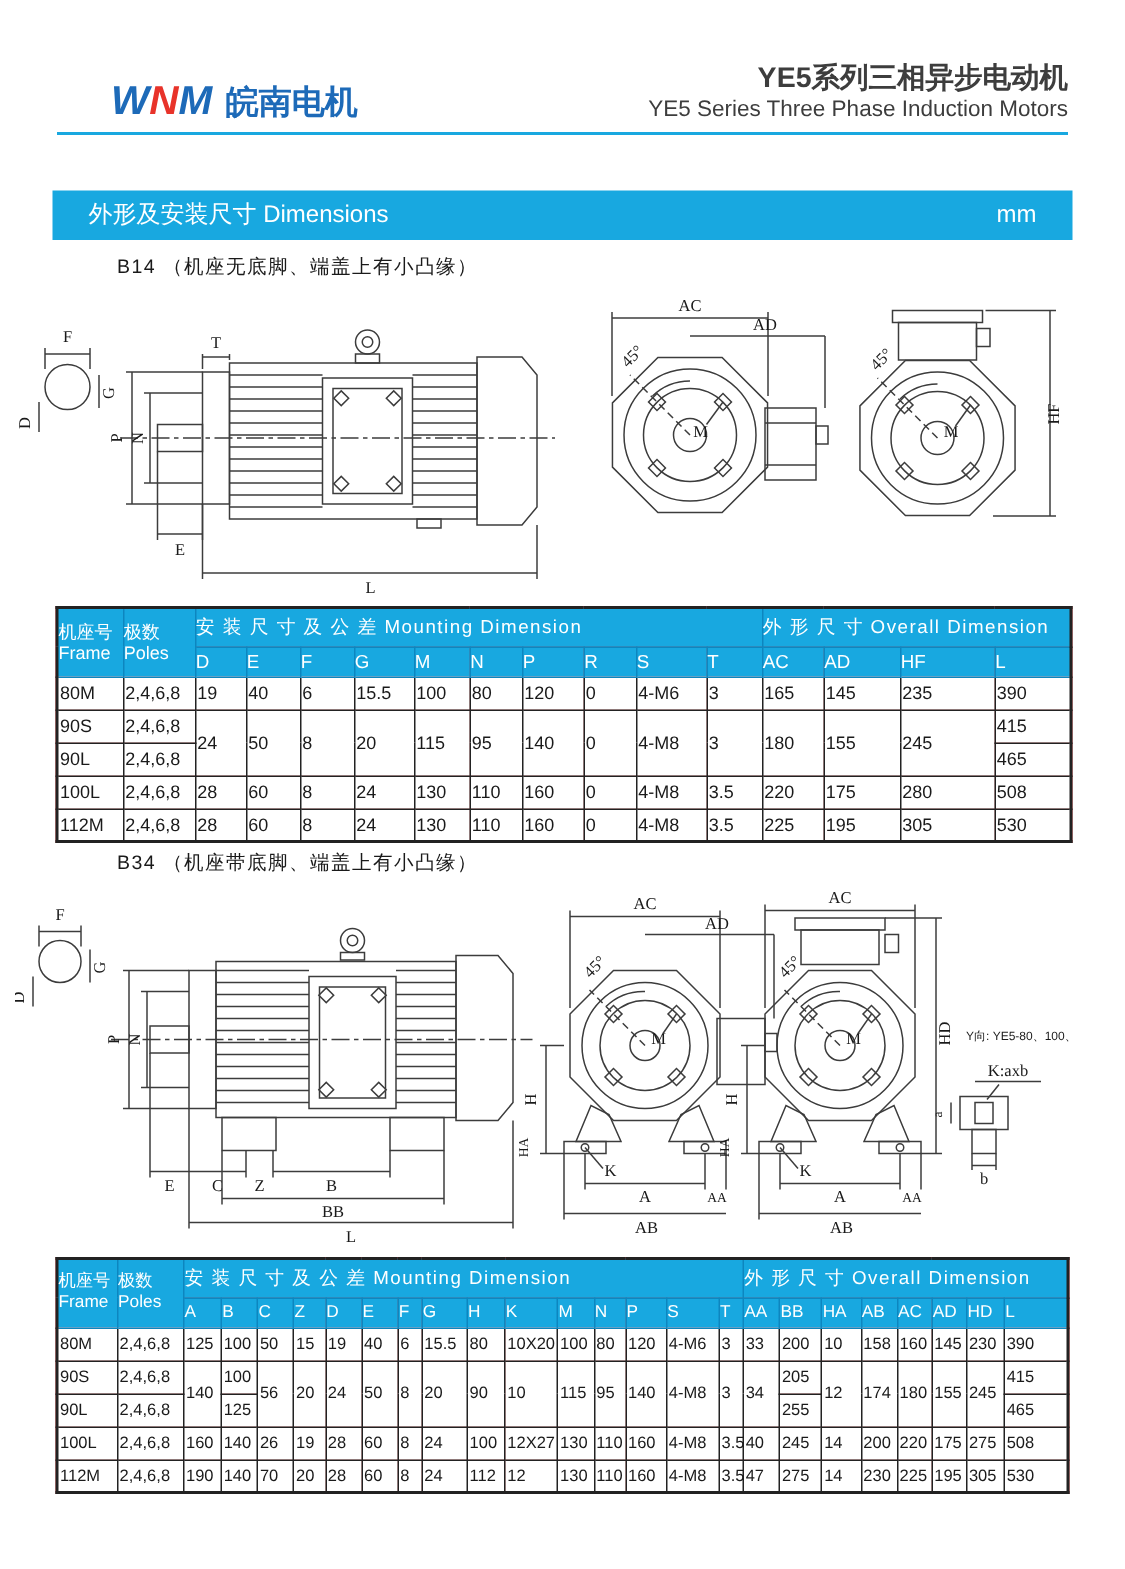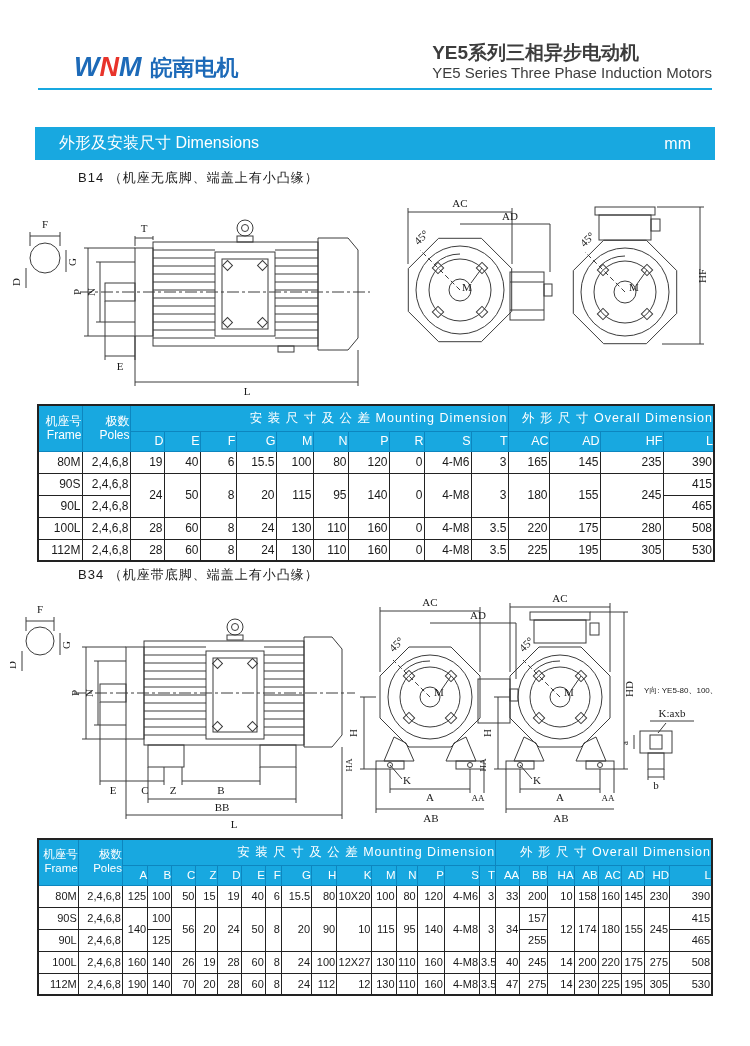--- a/index.html
+++ b/index.html
@@ -8,21 +8,21 @@
   .page{position:relative;width:750px;height:1046px;background:#fff;overflow:hidden}
 
   
   .header{position:absolute;top:42px;left:38px;width:674px}
   .header-row{display:flex;justify-content:space-between;align-items:flex-end}
   .logo{display:flex;align-items:center;gap:9px;padding-left:36px}
   .logo-wnm{font-size:27px;font-weight:bold;font-style:italic;letter-spacing:0px;line-height:1}
   .logo-w,.logo-m{color:#1d6ab8}
   .logo-n{color:#e8332a}
   .logo-cn{font-size:22px;color:#1d6ab8;font-weight:600;line-height:1}
-  .title{text-align:left;color:#3d3d3d}
+  .title{text-align:right;color:#3d3d3d}
   .title-zh{font-size:19px;font-weight:700;line-height:1.15}
   .title-en{font-size:15px;line-height:1.15}
   .header-rule{margin-top:7px;height:2px;background:#18a8e0}
 
   
   .banner{position:absolute;top:127px;left:35px;width:680px;height:33px;background:#18a8e0;color:#fff;
           display:flex;justify-content:space-between;align-items:center;padding:0 24px;font-size:16px}
 
   .section-label{position:absolute;left:78px;font-size:13px;color:#1a1a1a;letter-spacing:1px}
   #b14-label{top:169px}
@@ -35,21 +35,21 @@
   .draw line,.draw path,.draw rect,.draw circle,.draw polygon{stroke:#3c3c3c;stroke-width:1;fill:none}
   .draw text{stroke:none;fill:#1a1a1a;font-family:"Liberation Serif",serif;font-size:11px}
   .draw text.dim2{font-size:9px}
   .draw text.sm{font-size:8px;font-family:"Liberation Sans",sans-serif}
   .cl{stroke-dasharray:12 3 3 3}
   .dsh{stroke-dasharray:5 3}
   .thin{stroke-width:.7}
 
   
   .tbl{position:absolute;left:37px;width:676px;border-collapse:collapse;table-layout:fixed;
-       text-align:right;color:#1a1a1a;border:2px solid #222;background:#ef4444}
+       text-align:left;color:#1a1a1a;border:2px solid #222;background:#ef4444}
   #table1{top:404px;font-size:12px}
   #table2{top:838px;font-size:11px}
   .tbl th{background:#18a8e0;color:#fff;font-weight:normal;border:1px solid #0d86bf;padding:0}
   .tbl th.hg{font-size:12.5px;height:26px;letter-spacing:1px}
   .tbl th.hf div{font-size:12px;line-height:1.2}
   .tbl th.hl{height:20px;font-size:12.5px}
   #table2 th.hf div{font-size:11.5px}
   #table2 th.hl{font-size:11.5px}
   .tbl td{border:1px solid #222;height:22px;padding:0 1px;background:#fff}
   #table2 td{height:22px}
@@ -697,21 +697,21 @@
           <td rowspan="2">8</td>
           <td rowspan="2">20</td>
           <td rowspan="2">90</td>
           <td rowspan="2">10</td>
           <td rowspan="2">115</td>
           <td rowspan="2">95</td>
           <td rowspan="2">140</td>
           <td rowspan="2">4-M8</td>
           <td rowspan="2">3</td>
           <td rowspan="2">34</td>
-          <td>157</td>
+          <td>205</td>
           <td rowspan="2">12</td>
           <td rowspan="2">174</td>
           <td rowspan="2">180</td>
           <td rowspan="2">155</td>
           <td rowspan="2">245</td>
           <td>415</td>
         </tr>
         <tr>
           <td>90L</td>
           <td>2,4,6,8</td>

